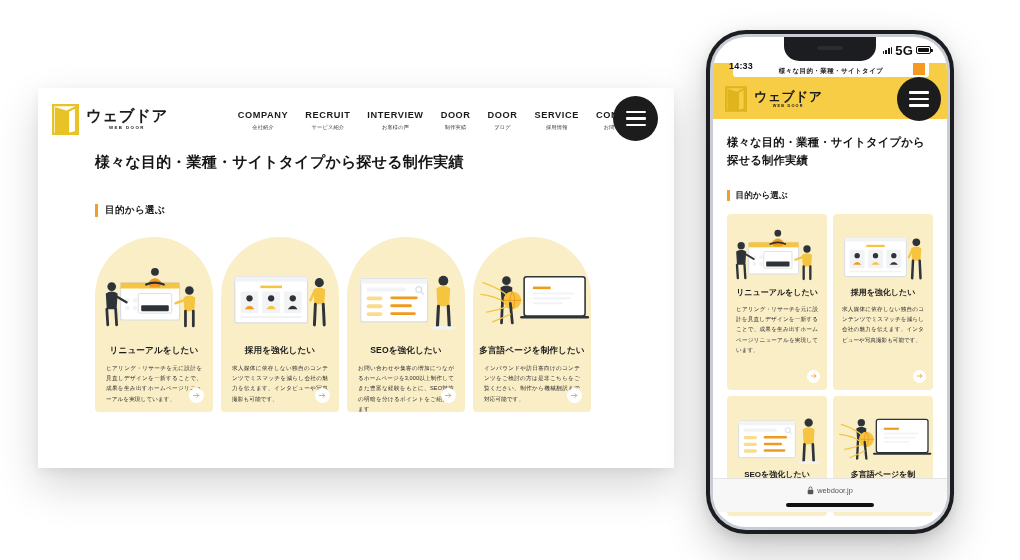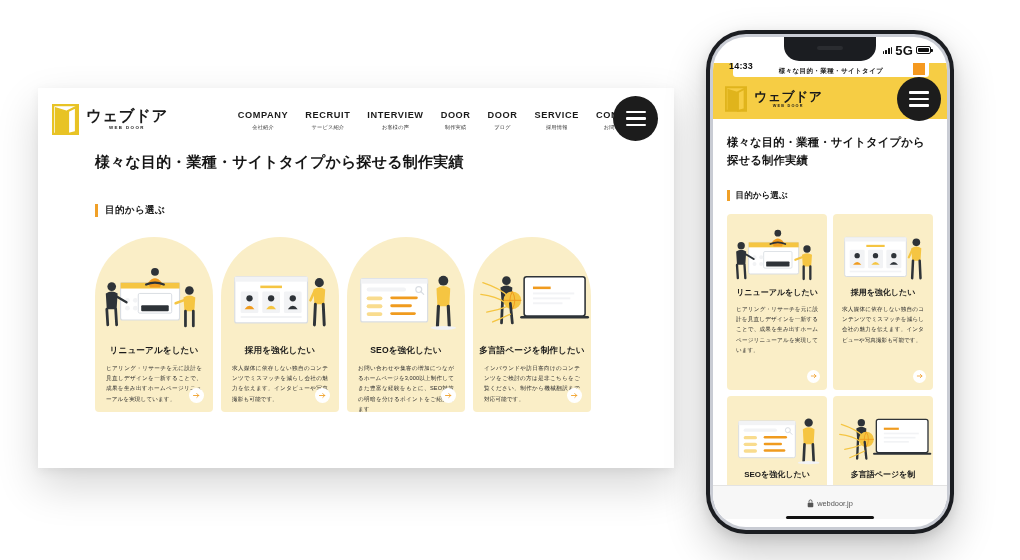--- a/index.html
+++ b/index.html
@@ -160,22 +160,22 @@
   }
   .m-card-text{
     font-size:5.6px;line-height:1.85;color:#2b2b2b;padding:5px 9px 0 9px;
     text-align:justify;
   }
   .m-card-arrow{
     position:absolute;right:7px;bottom:7px;width:13px;height:13px;border-radius:50%;
     background:#fff;display:flex;align-items:center;justify-content:center;
   }
   .m-urlbar{
-    position:absolute;left:0;right:0;bottom:8px;height:34px;background:#f7f7f7;
-    display:flex;flex-direction:column;align-items:center;justify-content:flex-end;
+    position:absolute;left:0;right:0;bottom:15px;height:34px;background:#f7f7f7;
+    display:flex;flex-direction:column;align-items:center;justify-content:flex-start;
     border-top:1px solid #e3e3e3;padding-top:7px;box-sizing:border-box;
   }
   .m-url{display:flex;align-items:center;gap:3px;font-size:7.4px;color:#555;}
   .homebar{width:88px;height:3.5px;border-radius:2px;background:#111;margin-top:8px;}
 
   
   .ill{position:absolute;inset:0;}
 </style>
 </head>
 <body>

